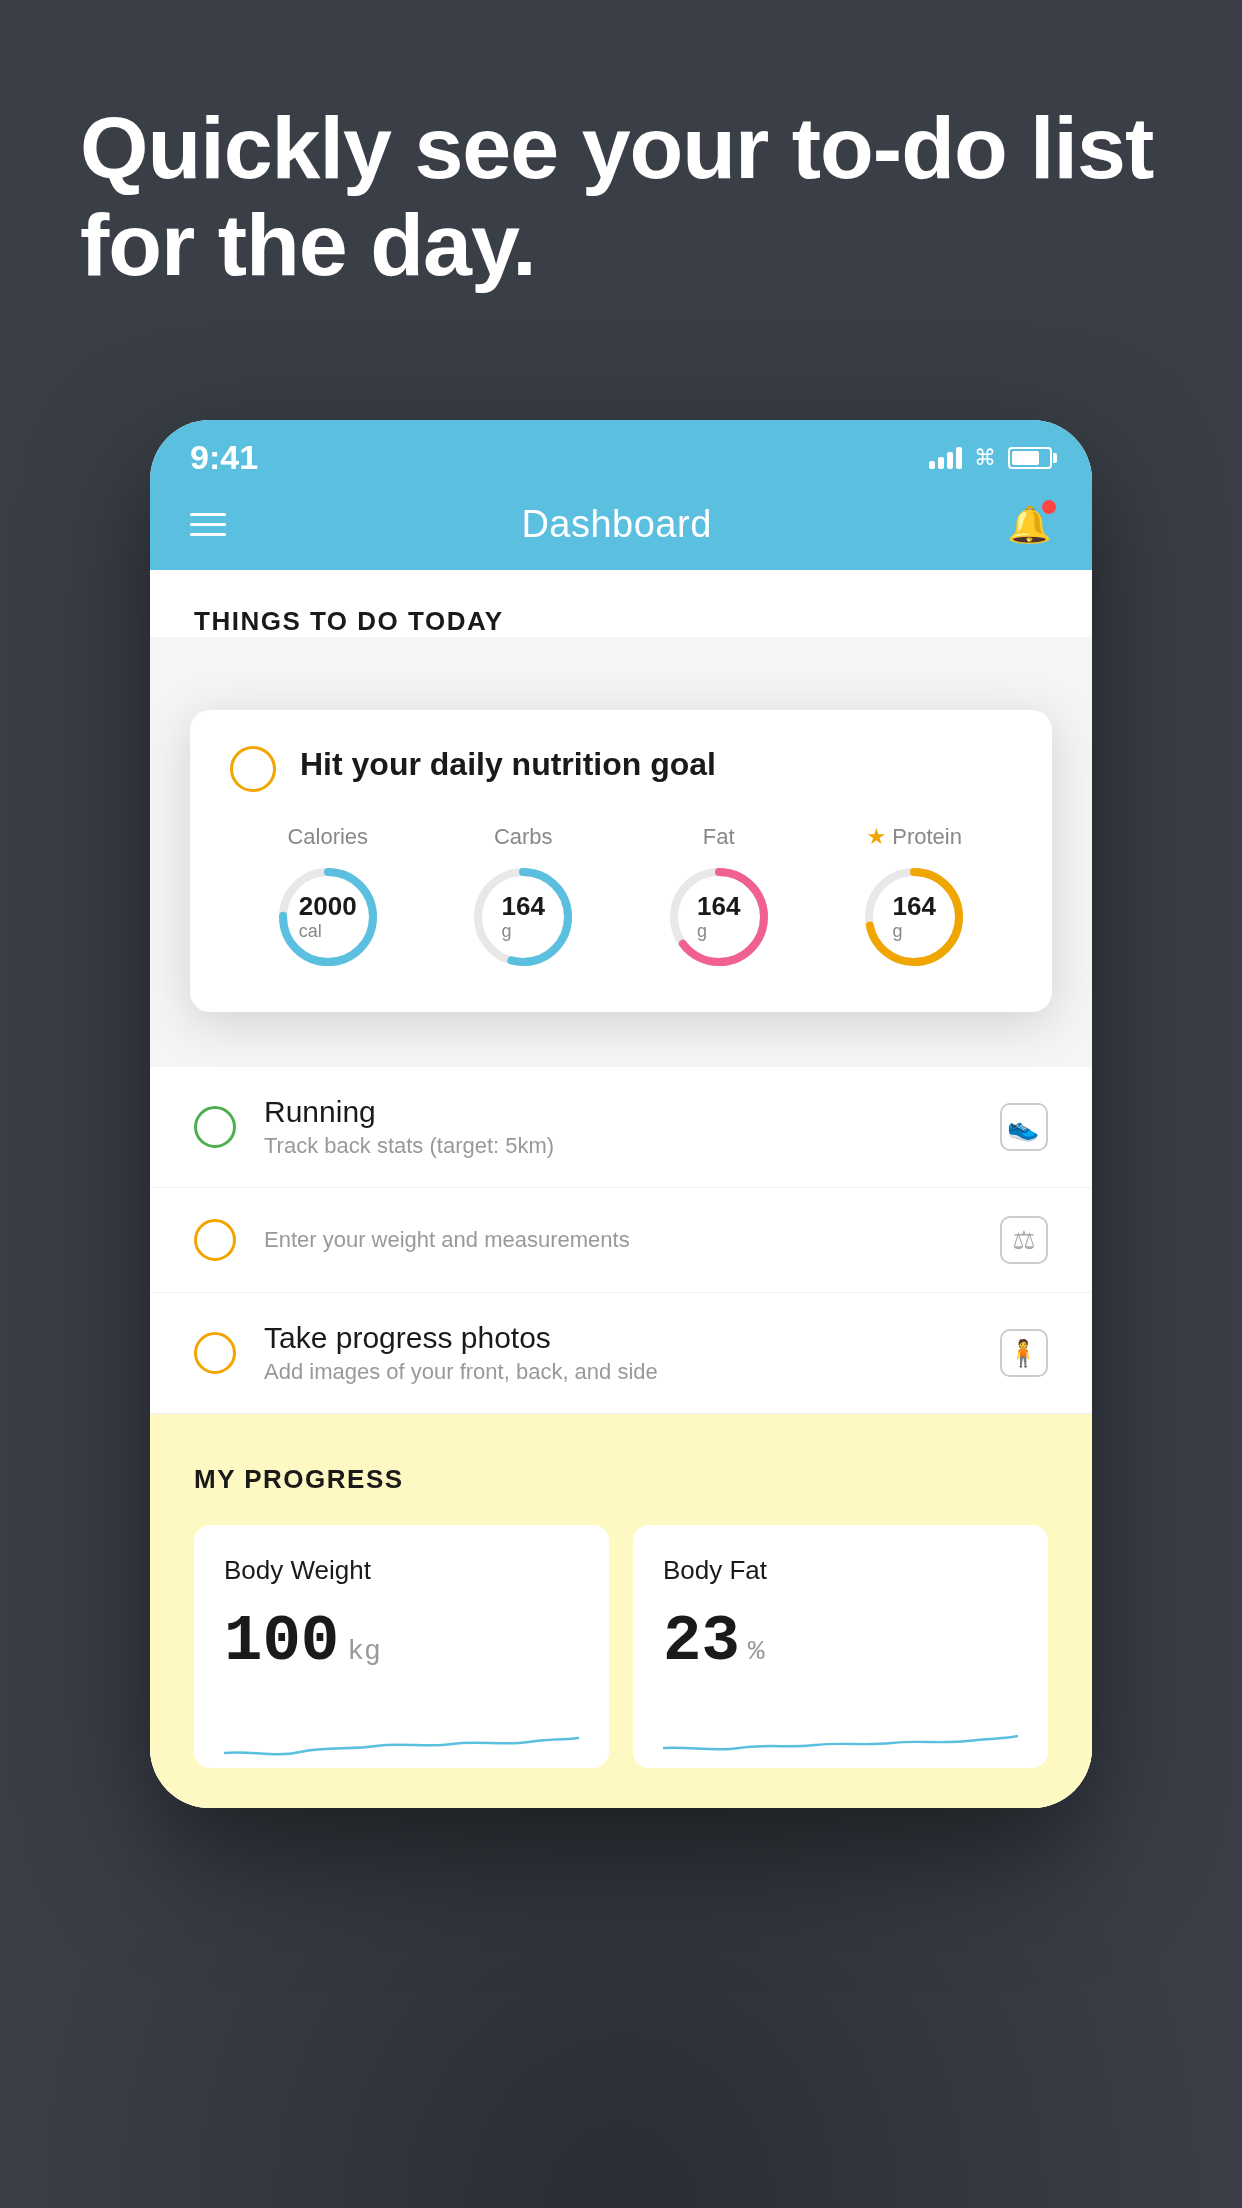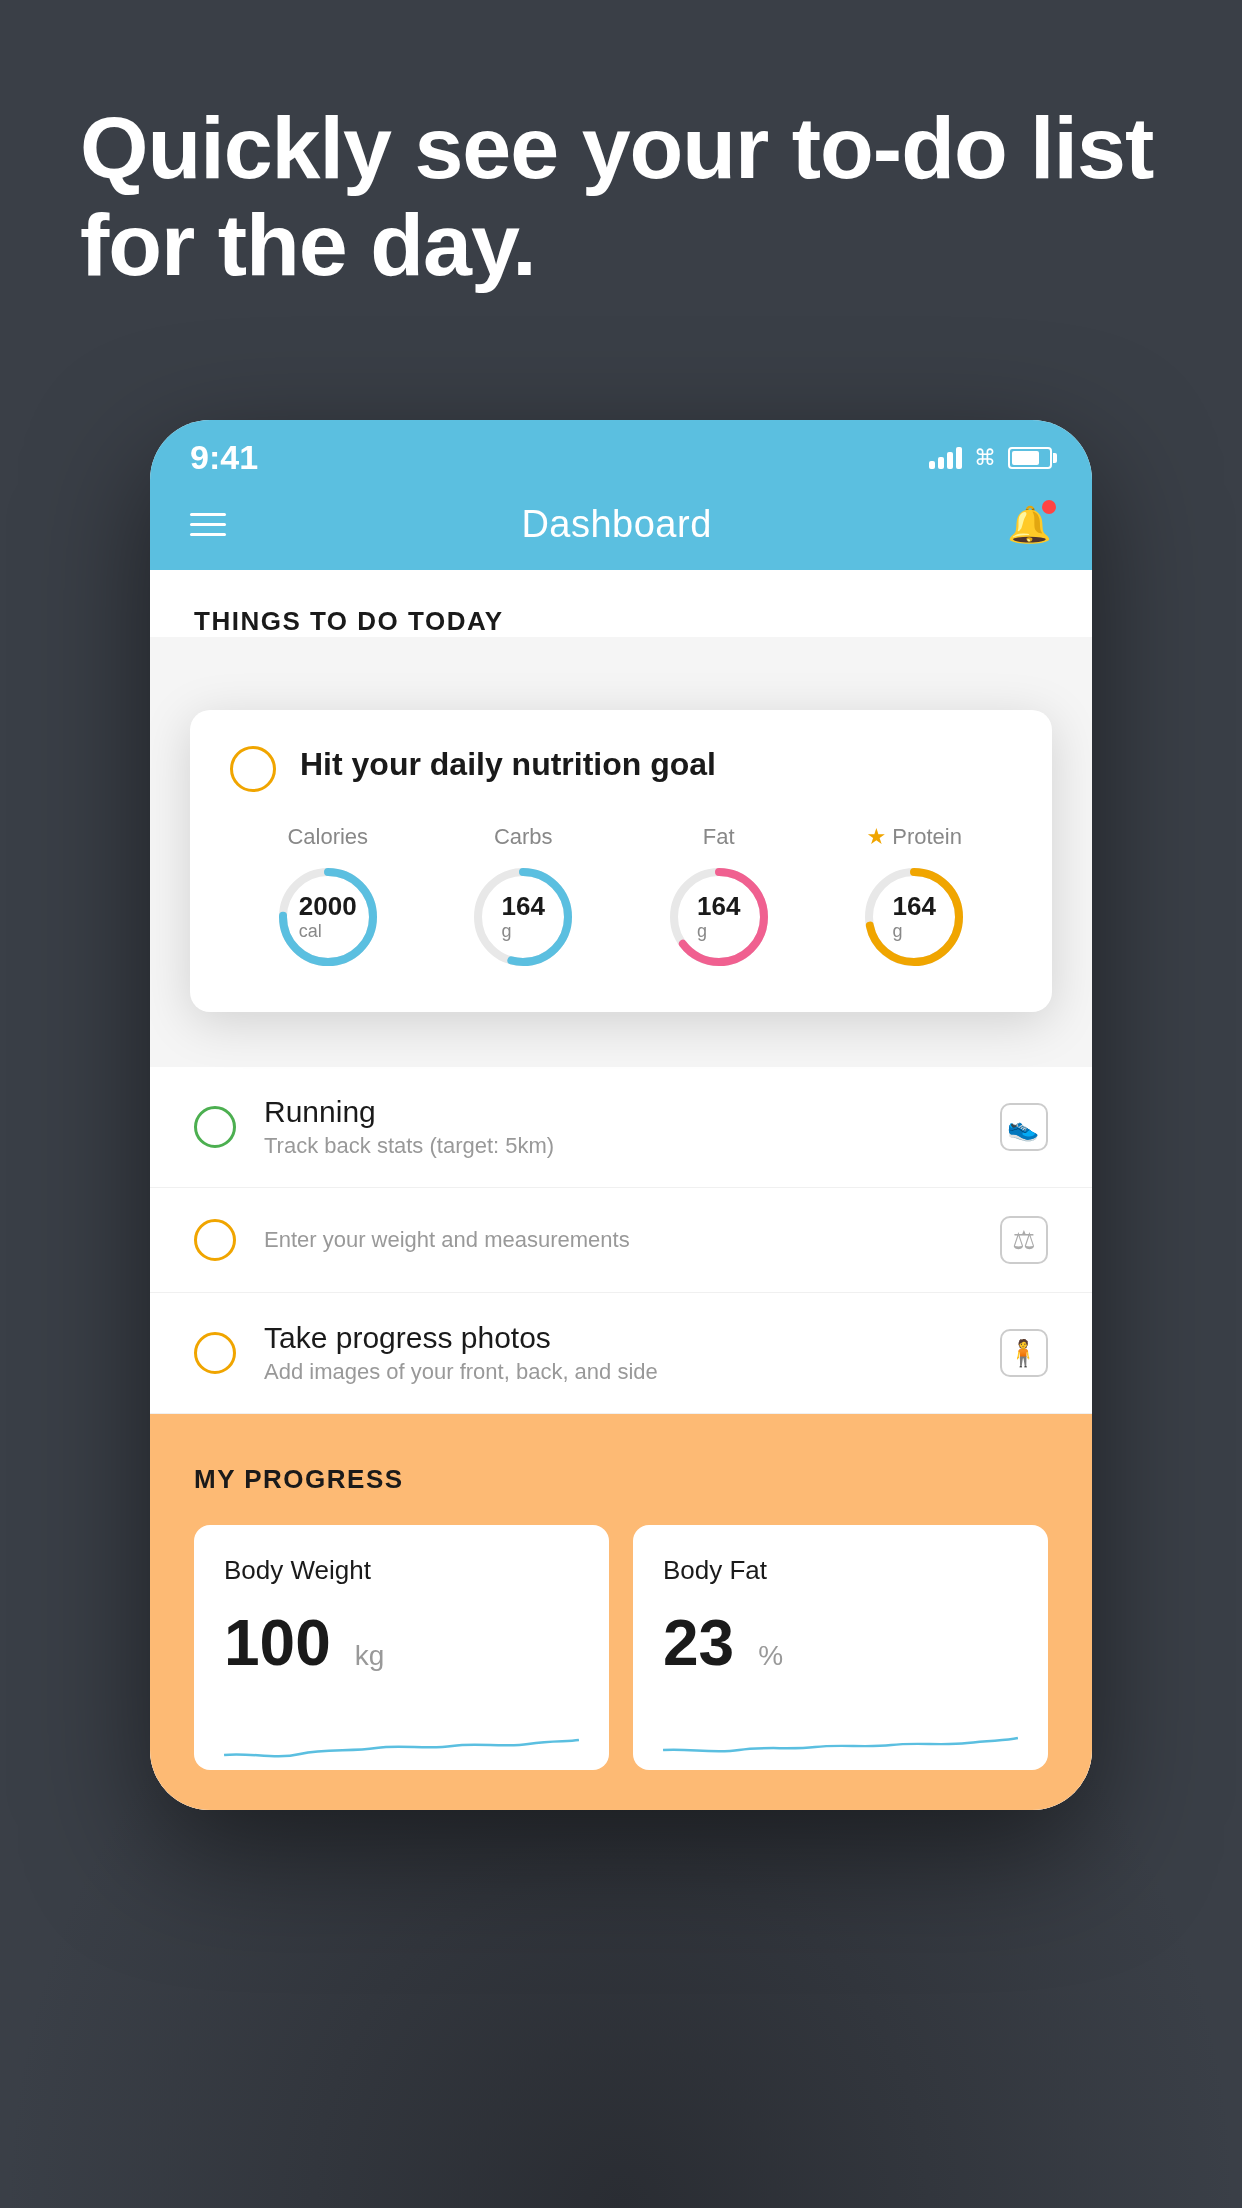--- a/index.html
+++ b/index.html
@@ -327,21 +327,21 @@
       align-items: center;
       justify-content: center;
       border: 2px solid #ccc;
       border-radius: 10px;
       color: #aaa;
       font-size: 26px;
     }
 
     
     .progress-section {
-      background: #fdba74;
+      background: #fef9c3;
       padding: 50px 44px 40px 44px;
     }
     .progress-title {
       font-size: 26px;
       font-weight: 800;
       color: #1a1a1a;
       letter-spacing: 1.5px;
       text-transform: uppercase;
       margin-bottom: 30px;
     }
@@ -358,22 +358,23 @@
     }
     .progress-card-title {
       font-size: 26px;
       font-weight: 500;
       color: #1a1a1a;
       margin-bottom: 20px;
     }
     .progress-value-row {
       display: flex;
       align-items: baseline;
-      gap: 24px;
+      gap: 8px;
       margin-bottom: 30px;
+      font-family: Liberation Mono, monospace;
     }
     .progress-value {
       font-size: 64px;
       font-weight: 800;
       color: #1a1a1a;
     }
     .progress-unit {
       font-size: 28px;
       color: #999;
       font-weight: 400;

